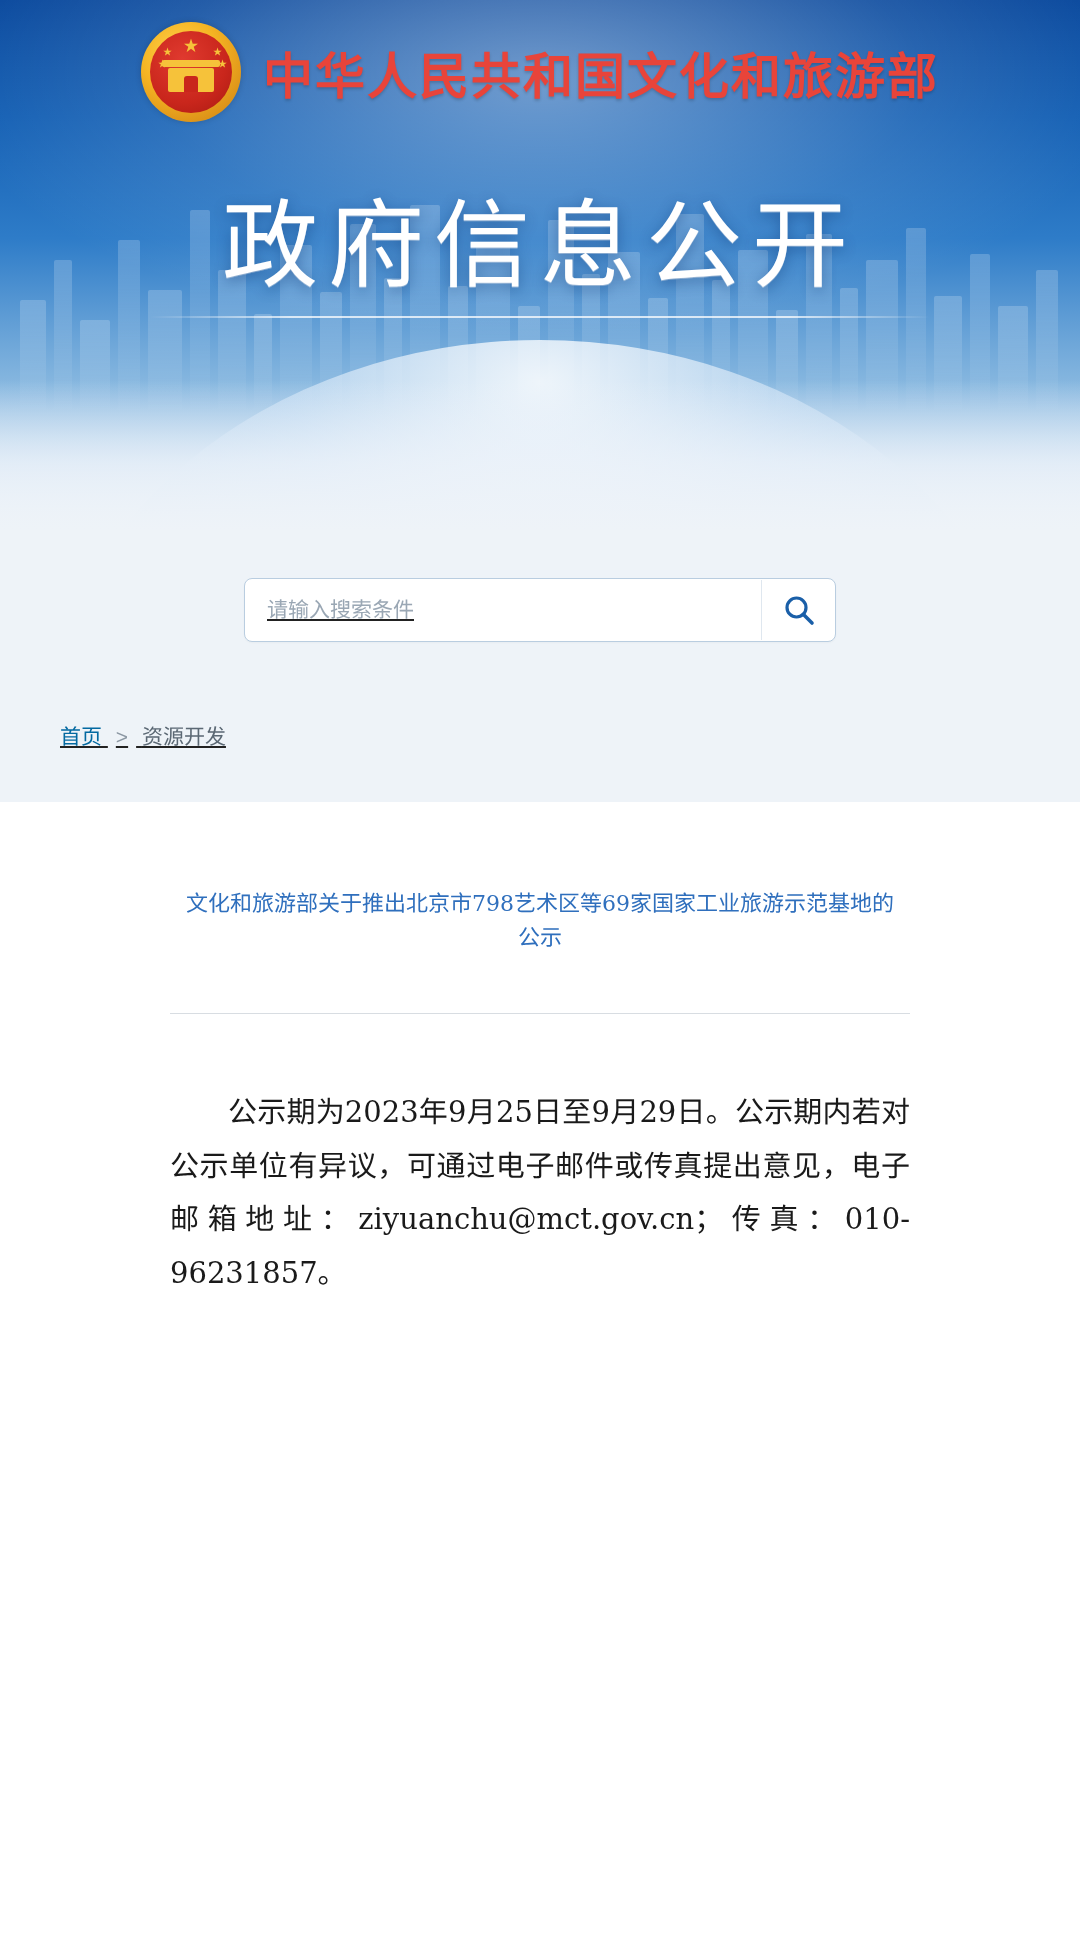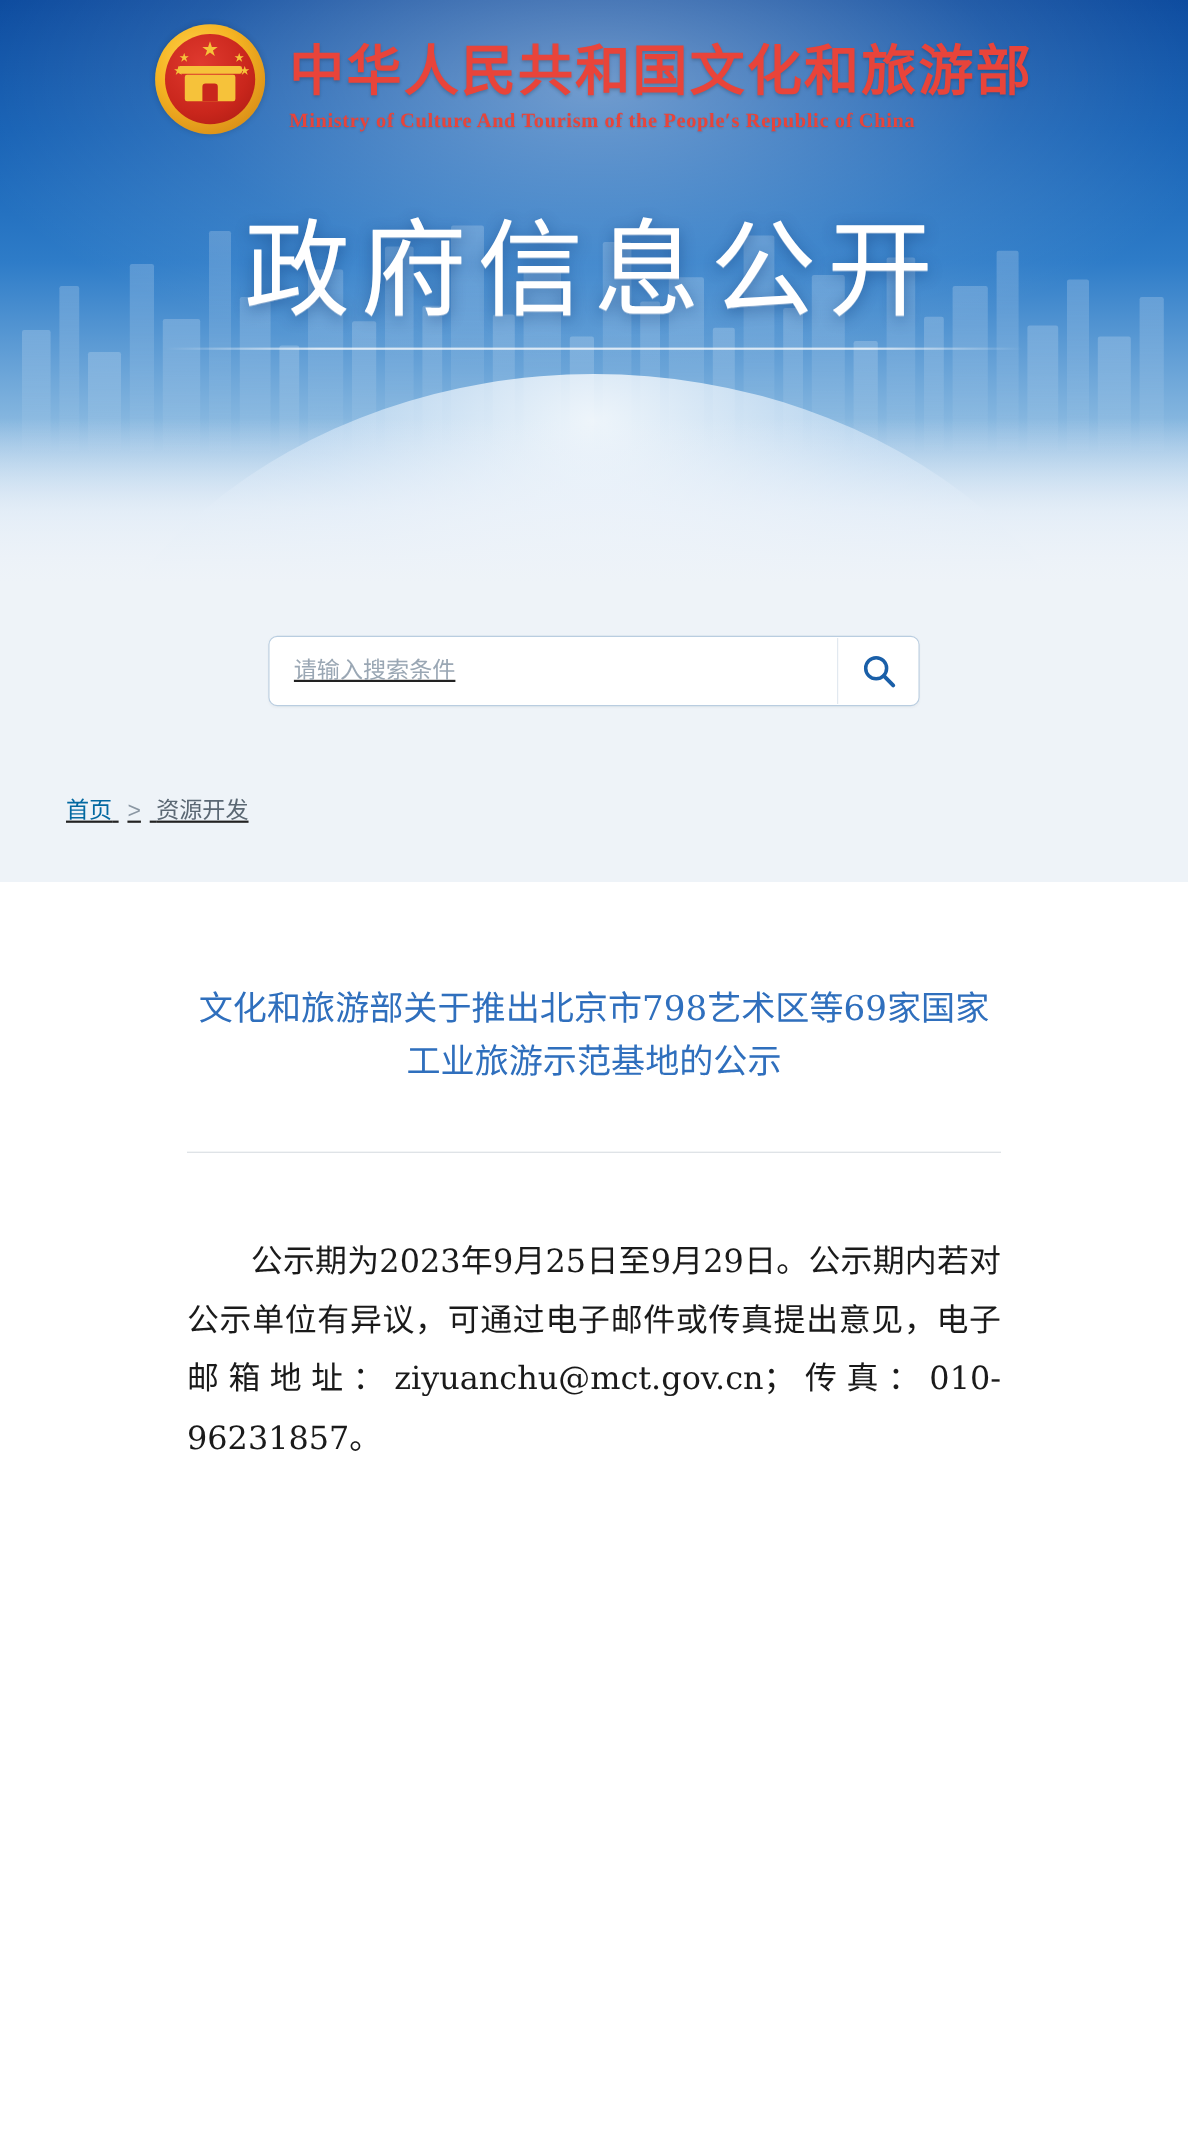--- a/index.html
+++ b/index.html
@@ -250,21 +250,21 @@
   .article {
     background: #fff;
     padding: 70px 0 60px;
   }
   .article-inner {
     width: 740px;
     margin: 0 auto;
   }
   .doc-title {
     font-family: "DejaVu Serif", "Liberation Serif", serif;
-    font-size: 31px;
+    font-size: 22px;
     line-height: 1.55;
     color: #2f6fbd;
     text-align: center;
     font-weight: 500;
     padding: 0 10px;
   }
   .divider {
     margin: 58px auto 0;
     width: 740px;
     height: 1px;
@@ -334,21 +334,20 @@
       <div class="star-big">★</div>
       <div class="star-s" style="left:22px; top:26px;">★</div>
       <div class="star-s" style="left:17px; top:38px;">★</div>
       <div class="star-s" style="left:72px; top:26px;">★</div>
       <div class="star-s" style="left:77px; top:38px;">★</div>
       <div class="roof"></div>
       <div class="gate"></div>
     </div>
     <div class="titles">
       <div class="title-cn">中华人民共和国文化和旅游部</div>
-      <div class="title-en">Ministry of Culture And Tourism of the People′s Republic of China</div>
     </div>
   </div>
 
   <div class="hero-title">政府信息公开</div>
   <div class="hero-rule"></div>
   <div class="banner-bottom-fade"></div>
 </div>
 
 <div class="search-zone">
   <div class="search-box">

